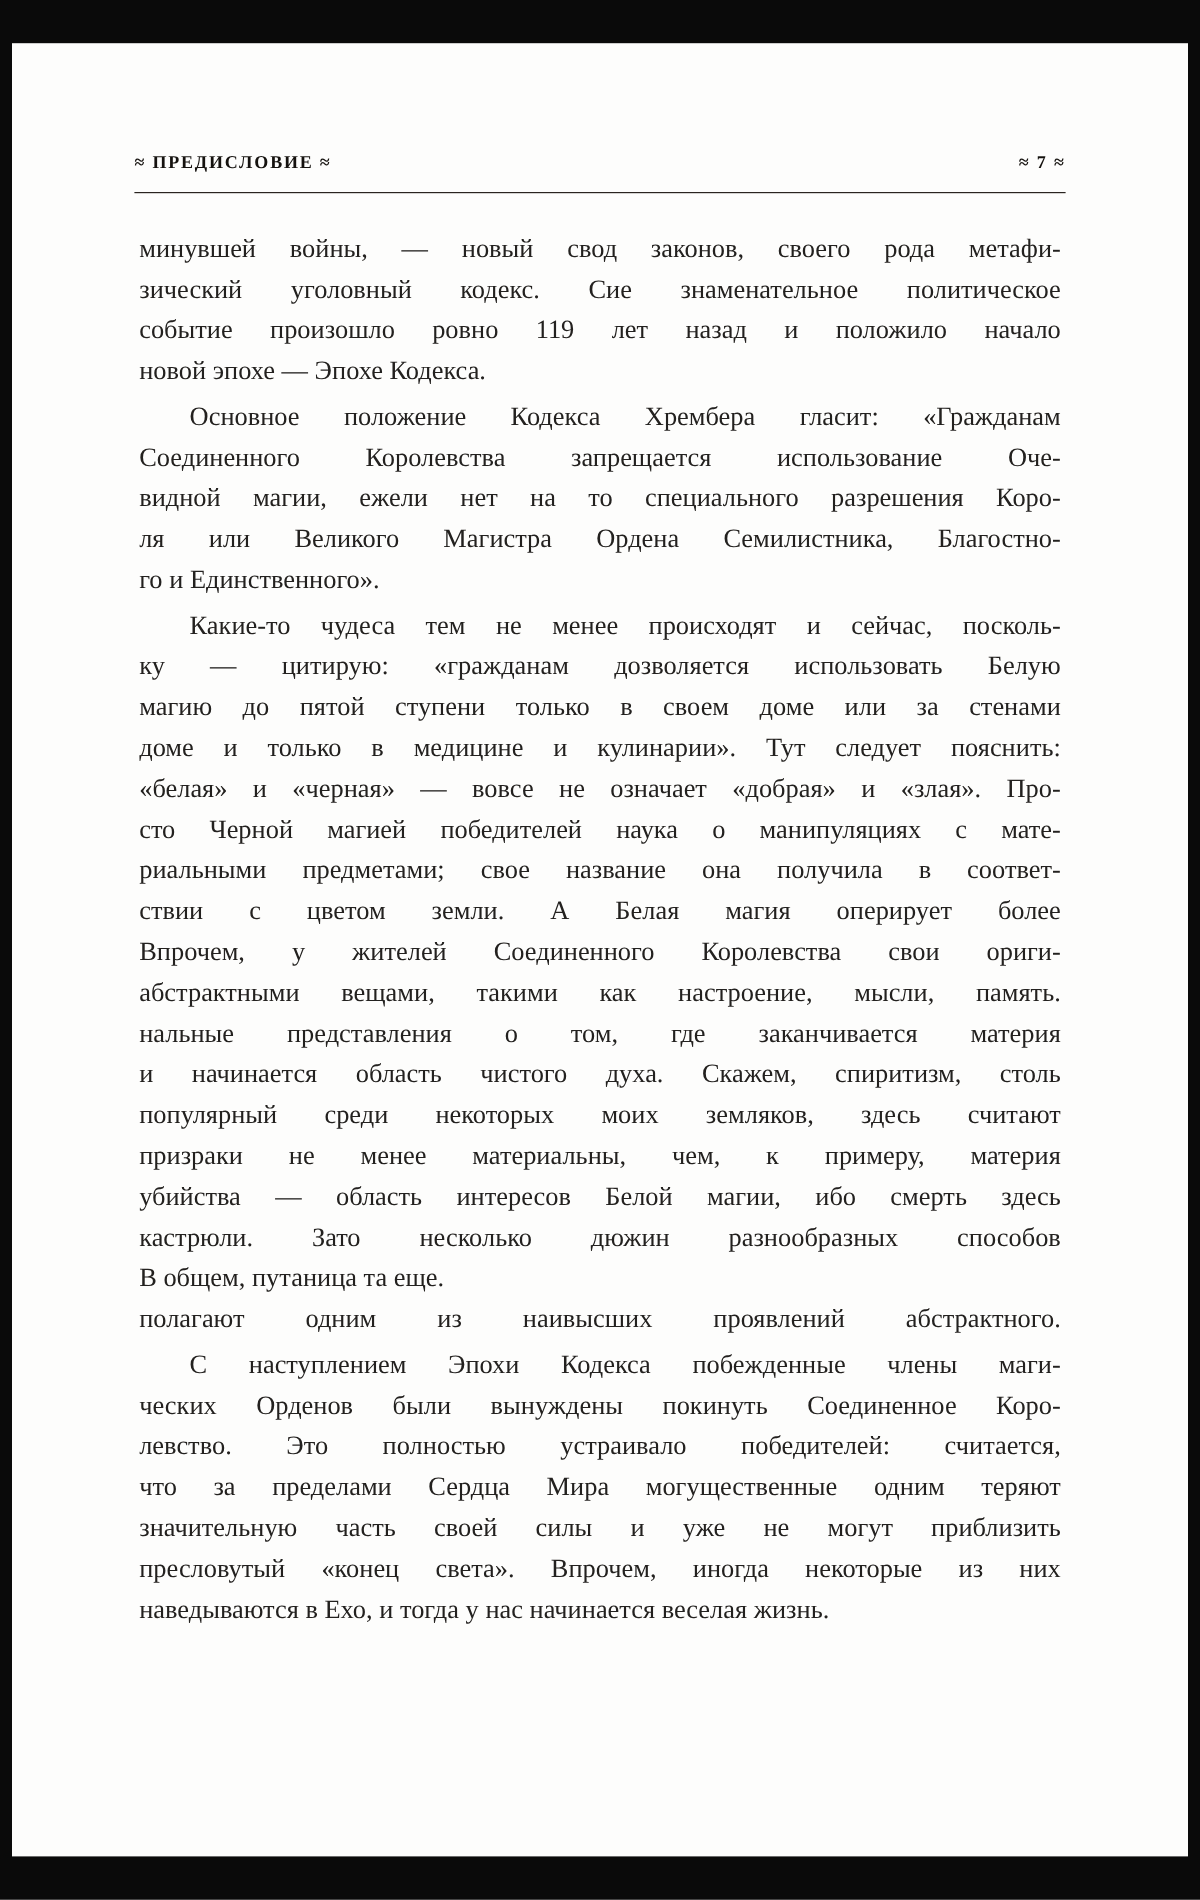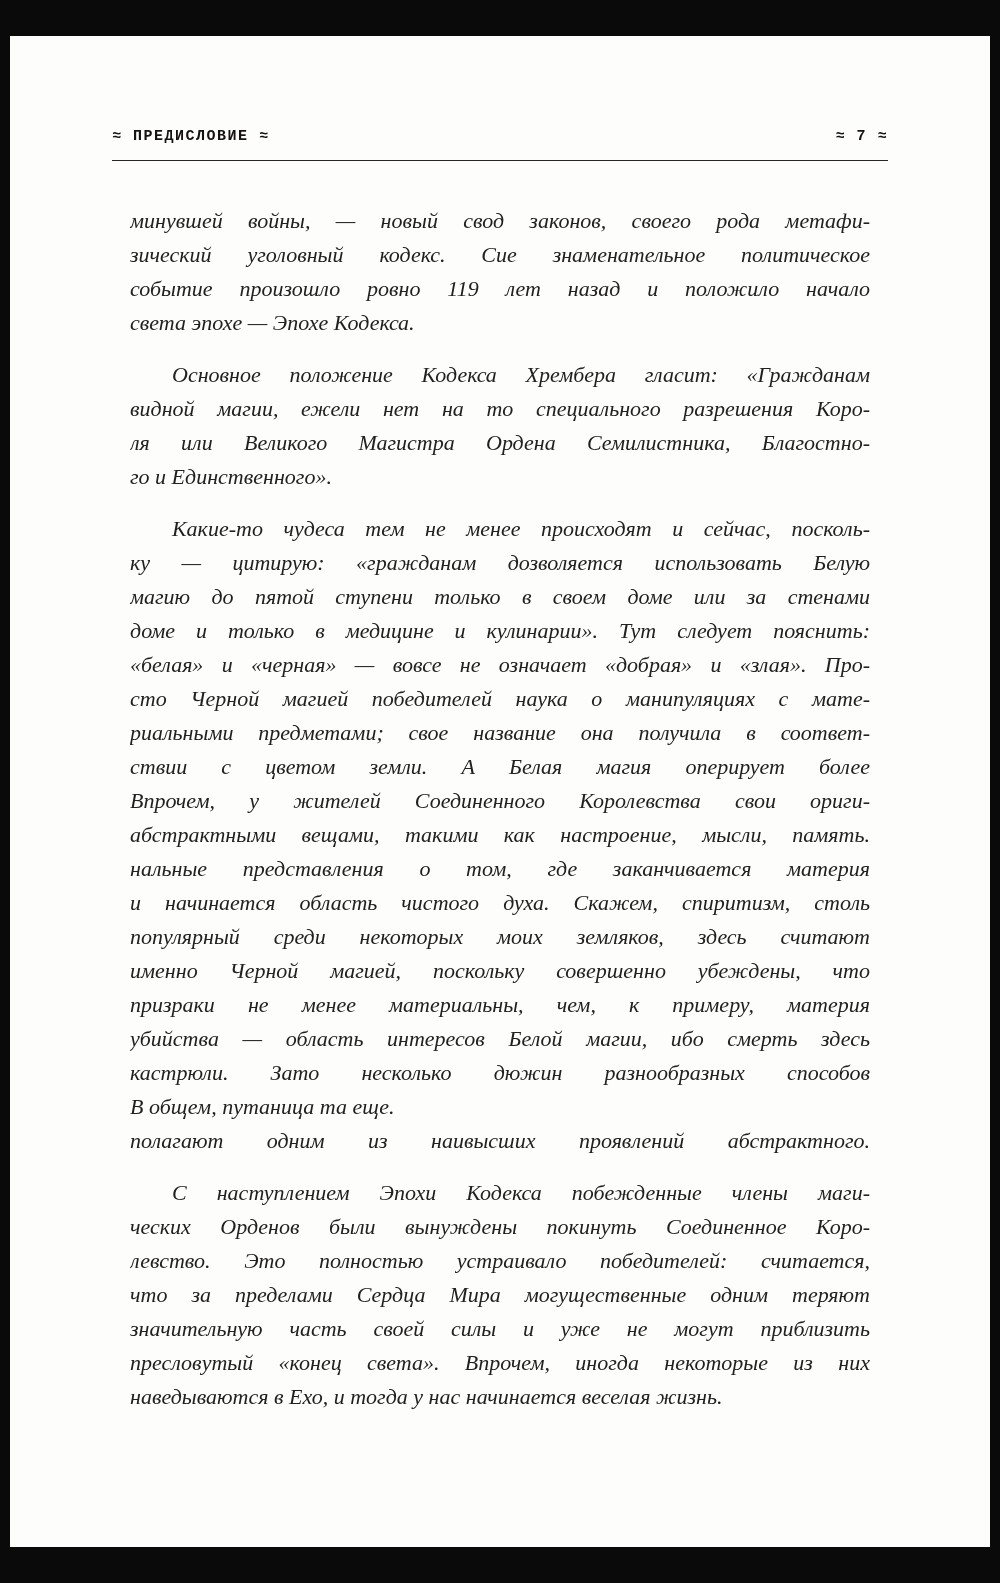--- a/index.html
+++ b/index.html
@@ -24,21 +24,21 @@
     background: var(--paper-color, #fdfdfc);
   }
   .running-header {
     position: absolute;
     left: 102px;
     right: 102px;
     top: 92px;
     display: flex;
     justify-content: space-between;
     align-items: baseline;
-    font-family: Liberation Mono, monospace;
+    font-family: Liberation Serif, serif;
     font-weight: 700;
     font-size: 15px;
     letter-spacing: 1.5px;
     color: var(--header-color, #15120f);
   }
   .header-rule {
     position: absolute;
     left: 102px;
     right: 102px;
     top: 124px;
@@ -48,22 +48,21 @@
   .body-text {
     position: absolute;
     left: 102px;
     right: 102px;
     top: 150px;
     font-size: 22px;
     line-height: 34px;
     color: var(--text-color, #23211f);
   }
   .paragraph {
-    margin: 18px;
-    font-style: italic;
+    margin: 4px;
   }
   .line {
     height: 34px;
     text-align: justify;
     text-align-last: justify;
     white-space: normal;
     overflow: hidden;
   }
   .line.last {
     text-align: left;
@@ -81,43 +80,43 @@
     <div class="running-header">
       <span>≈ ПРЕДИСЛОВИЕ ≈</span>
       <span>≈ 7 ≈</span>
     </div>
     <div class="header-rule"></div>
     <div class="body-text">
         <div class="paragraph">
           <div class="line">минувшей войны, — новый свод законов, своего рода метафи-</div>
           <div class="line">зический уголовный кодекс. Сие знаменательное политическое</div>
           <div class="line">событие произошло ровно 119 лет назад и положило начало</div>
-          <div class="line last">света эпохе — Эпохе Кодекса.</div>
+          <div class="line last">новой эпохе — Эпохе Кодекса.</div>
         </div>
         <div class="paragraph">
           <div class="line indent">Основное положение Кодекса Хрембера гласит: «Гражданам</div>
+          <div class="line">Соединенного Королевства запрещается использование Оче-</div>
           <div class="line">видной магии, ежели нет на то специального разрешения Коро-</div>
           <div class="line">ля или Великого Магистра Ордена Семилистника, Благостно-</div>
           <div class="line last">го и Единственного».</div>
         </div>
         <div class="paragraph">
           <div class="line indent">Какие-то чудеса тем не менее происходят и сейчас, посколь-</div>
           <div class="line">ку — цитирую: «гражданам дозволяется использовать Белую</div>
           <div class="line">магию до пятой ступени только в своем доме или за стенами</div>
           <div class="line">доме и только в медицине и кулинарии». Тут следует пояснить:</div>
           <div class="line">«белая» и «черная» — вовсе не означает «добрая» и «злая». Про-</div>
           <div class="line">сто Черной магией победителей наука о манипуляциях с мате-</div>
           <div class="line">риальными предметами; свое название она получила в соответ-</div>
           <div class="line">ствии с цветом земли. А Белая магия оперирует более</div>
           <div class="line">Впрочем, у жителей Соединенного Королевства свои ориги-</div>
           <div class="line">абстрактными вещами, такими как настроение, мысли, память.</div>
           <div class="line">нальные представления о том, где заканчивается материя</div>
           <div class="line">и начинается область чистого духа. Скажем, спиритизм, столь</div>
           <div class="line">популярный среди некоторых моих земляков, здесь считают</div>
-          <div class="line">именно Черной магией, поскольку совершенно убеждены, что</div>
           <div class="line">призраки не менее материальны, чем, к примеру, материя</div>
           <div class="line">убийства — область интересов Белой магии, ибо смерть здесь</div>
           <div class="line">кастрюли. Зато несколько дюжин разнообразных способов</div>
           <div class="line last">В общем, путаница та еще.</div>
           <div class="line">полагают одним из наивысших проявлений абстрактного.</div>
         </div>
         <div class="paragraph">
           <div class="line indent">С наступлением Эпохи Кодекса побежденные члены маги-</div>
           <div class="line">ческих Орденов были вынуждены покинуть Соединенное Коро-</div>
           <div class="line">левство. Это полностью устраивало победителей: считается,</div>

